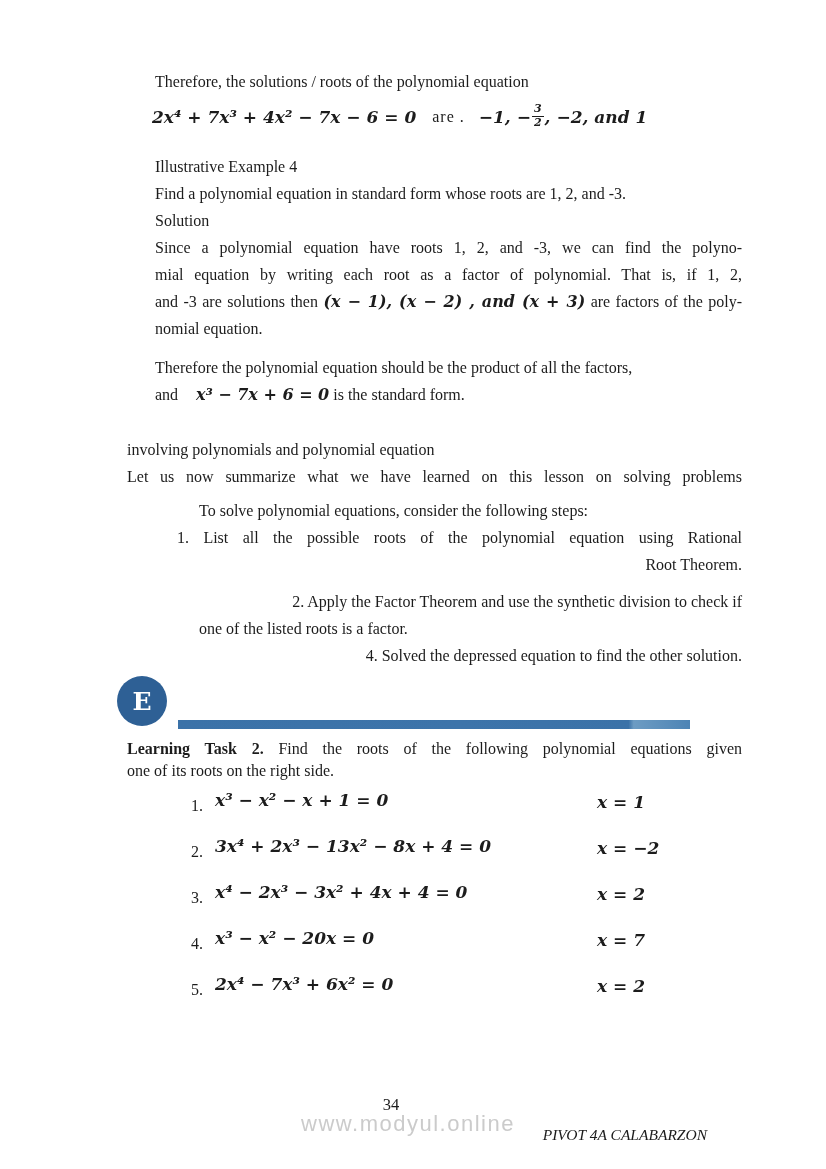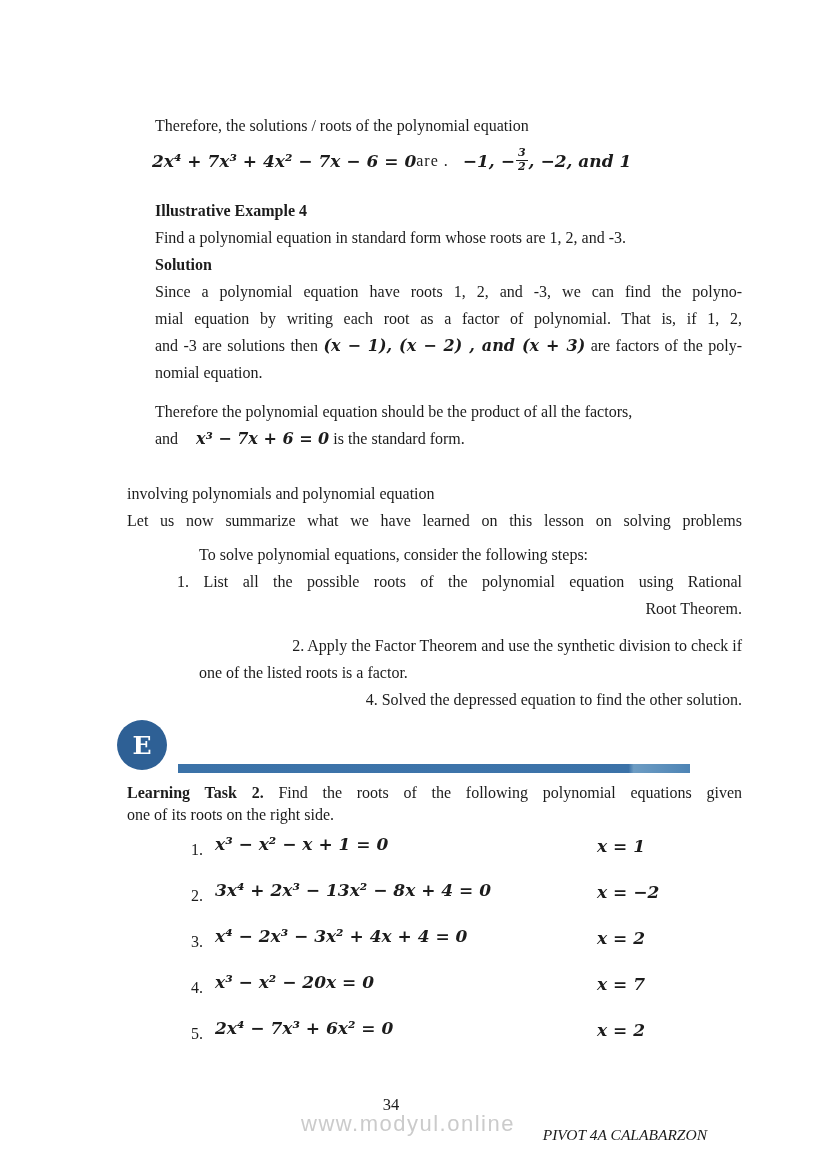--- a/index.html
+++ b/index.html
@@ -6,49 +6,49 @@
   .page {
     position:relative;
     width:826px; height:1169px;
     margin:0 auto;
     background:#ffffff;
     font-family:"Liberation Serif", serif;
     font-size:16px;
     color:#1c1c1c;
     overflow:hidden;
   }
-  .content { padding:112px 84px 0 127px; }
+  .content { padding:68px 84px 0 127px; }
   .line { line-height:27px; }
   .indent { margin-left:28px; }
   .jl { text-align:justify; text-align-last:justify; }
   .bold { font-weight:bold; }
   .math {
     font-family:"DejaVu Serif", serif;
     font-style:italic;
     font-weight:600;
     white-space:nowrap;
     text-align:right;
   }
   
   .eq-line {
     margin-left:25px; margin-top:3px;
     display:flex; align-items:center;
     height:38px;
   }
   .eq-line .main-eq { font-size:17px; }
-  .eq-line .are { margin-right:14px; letter-spacing:1px; }
+  .eq-line .are { margin-left:16px; margin-right:14px; letter-spacing:1px; }
   .roots-group { display:inline-flex; align-items:center; font-size:17px; }
   .frac {
     display:inline-flex; flex-direction:column; align-items:center;
     font-size:11px; line-height:1.1; margin:0 1px;
     transform:translateY(-1px);
   }
   .frac .den { border-top:1.4px solid #1c1c1c; padding:0 2px; }
   
-  .h-bold { font-weight:bold; line-height:27px; }
+  .h-bold { font-weight:normal; line-height:27px; }
   .spacer-sm { height:12px; }
   .spacer-md { height:17px; }
   .spacer-lg { height:28px; }
   
   .steps-intro { margin-left:72px; line-height:27px; }
   .step { margin-left:50px; line-height:27px;text-align:right; }
   .step-cont { margin-left:72px; line-height:27px; }
   .step-gap { height:10px; }
   
   .e-section { position:relative; height:54px; margin-top:7px; }

